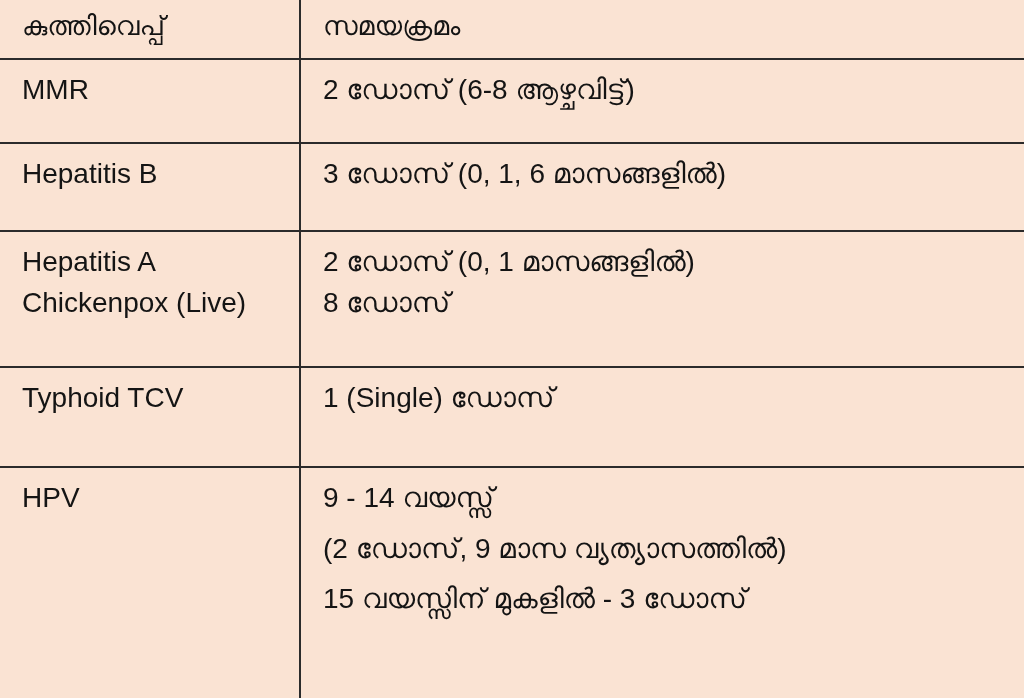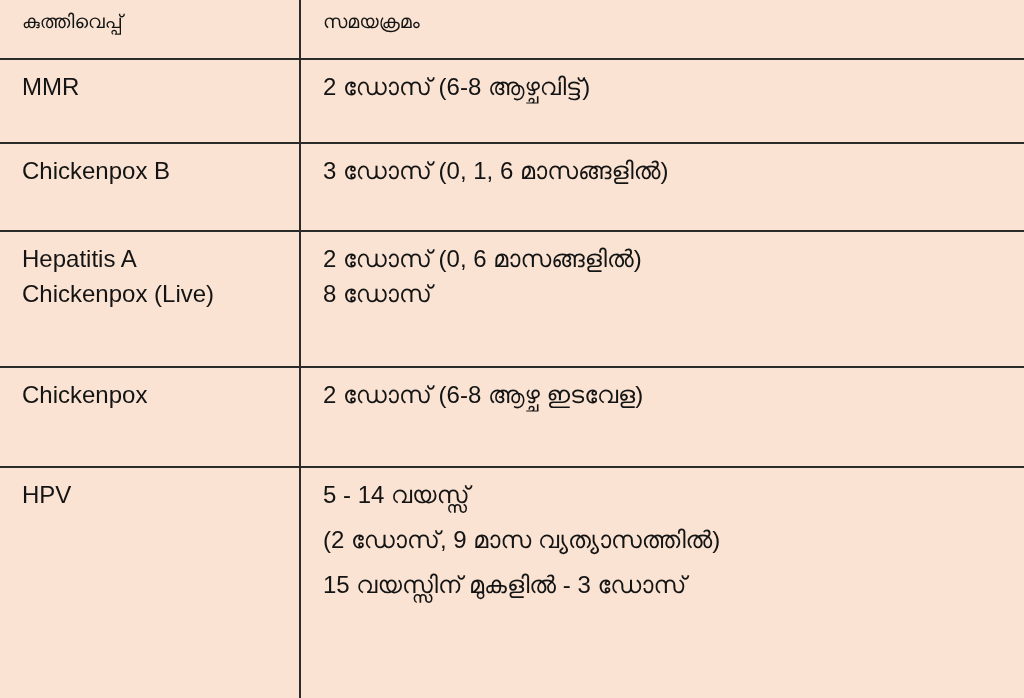--- a/index.html
+++ b/index.html
@@ -42,33 +42,33 @@
     border-right: none;
   }
   table.vaccine-table tr:last-child td {
     border-bottom: none;
   }
   col.col-name { width: 300px; }
   col.col-sched { width: 724px; }
 
   thead th {
     font-weight: bold;
-    font-size: 19px;
+    font-size: 27px;
     line-height: 1.25;
     padding-top: 4px;
     padding-bottom: 8px;
     height: 38px;
     border-radius: 24px;
   }
   thead th .hdr-text {
     display: block;
   }
 
   tbody td {
-    font-size: 24px;
+    font-size: 28px;
     line-height: 1.45;
   }
   .cell-lines > div {
     white-space: nowrap;
   }
   .row-mmr td { height: 62px; }
   .row-hepb td { height: 66px; }
   .row-hepa td { height: 114px; border-radius: 6px; }
   .row-typhoid td { height: 78px; }
   .row-chickenpox td { height: 78px; }
@@ -107,68 +107,68 @@
         <td>
           <div class="cell-lines">
             <div>2 ഡോസ് (6-8 ആഴ്ചവിട്ട്)</div>
           </div>
         </td>
       </tr>
 
       <tr class="row-hepb">
         <td>
           <div class="cell-lines">
-            <div>Chickenpox B</div>
+            <div>Hepatitis B</div>
           </div>
         </td>
         <td>
           <div class="cell-lines">
             <div>3 ഡോസ് (0, 1, 6 മാസങ്ങളിൽ)</div>
           </div>
         </td>
       </tr>
 
       <tr class="row-hepa">
         <td>
           <div class="cell-lines">
             <div>Hepatitis A</div>
             <div>Chickenpox (Live)</div>
           </div>
         </td>
         <td>
           <div class="cell-lines">
-            <div>2 ഡോസ് (0, 6 മാസങ്ങളിൽ)</div>
+            <div>2 ഡോസ് (0, 1 മാസങ്ങളിൽ)</div>
             <div>8 ഡോസ്</div>
           </div>
         </td>
       </tr>
 
-
-      <tr class="row-chickenpox">
+      <tr class="row-typhoid">
         <td class="pad-top-sm">
           <div class="cell-lines">
-            <div>Chickenpox</div>
+            <div>Typhoid TCV</div>
           </div>
         </td>
         <td class="pad-top-sm">
           <div class="cell-lines">
-            <div>2 ഡോസ് (6-8 ആഴ്ച ഇടവേള)</div>
+            <div>1 (Single) ഡോസ്</div>
           </div>
         </td>
       </tr>
+
 
       <tr class="row-hpv">
         <td class="pad-top-sm">
           <div class="cell-lines">
             <div>HPV</div>
           </div>
         </td>
         <td class="pad-top-sm">
           <div class="cell-lines">
-            <div>5 - 14 വയസ്സ്</div>
+            <div>9 - 14 വയസ്സ്</div>
             <div>(2 ഡോസ്, 9 മാസ വ്യത്യാസത്തിൽ)</div>
             <div>15 വയസ്സിന് മുകളിൽ - 3 ഡോസ്</div>
 
           </div>
         </td>
       </tr>
 
     </tbody>
   </table>
 </div>

